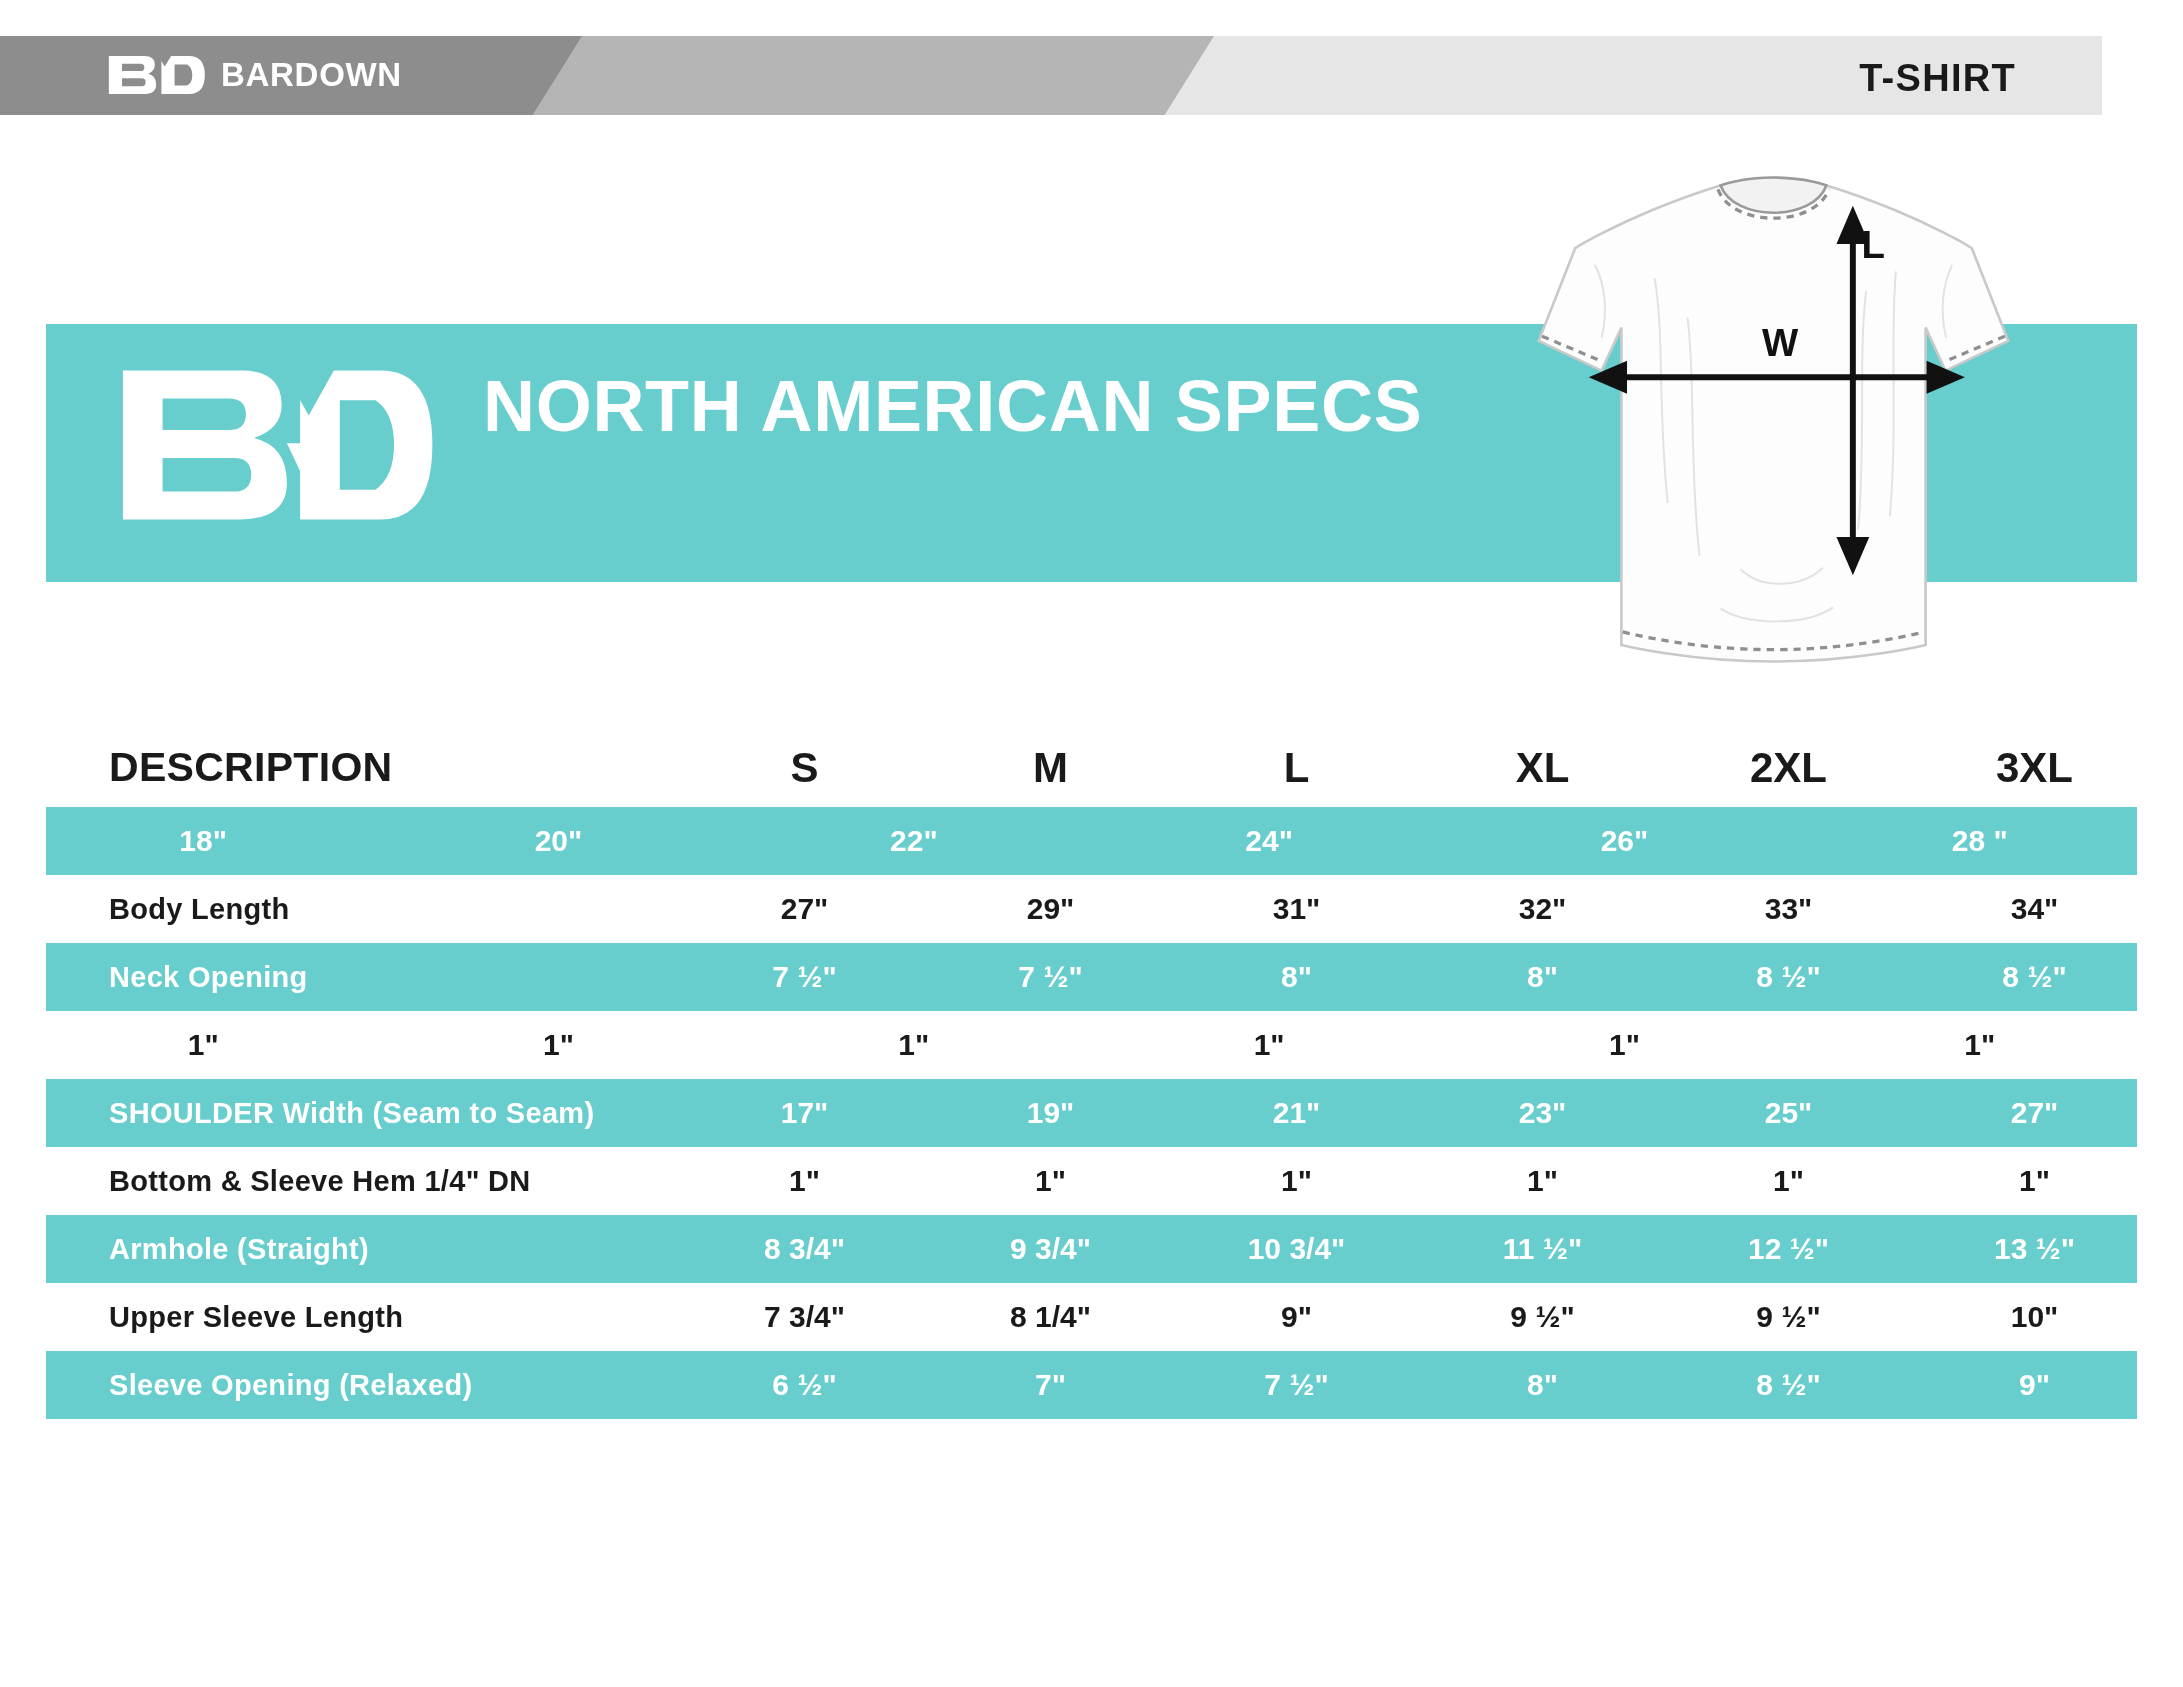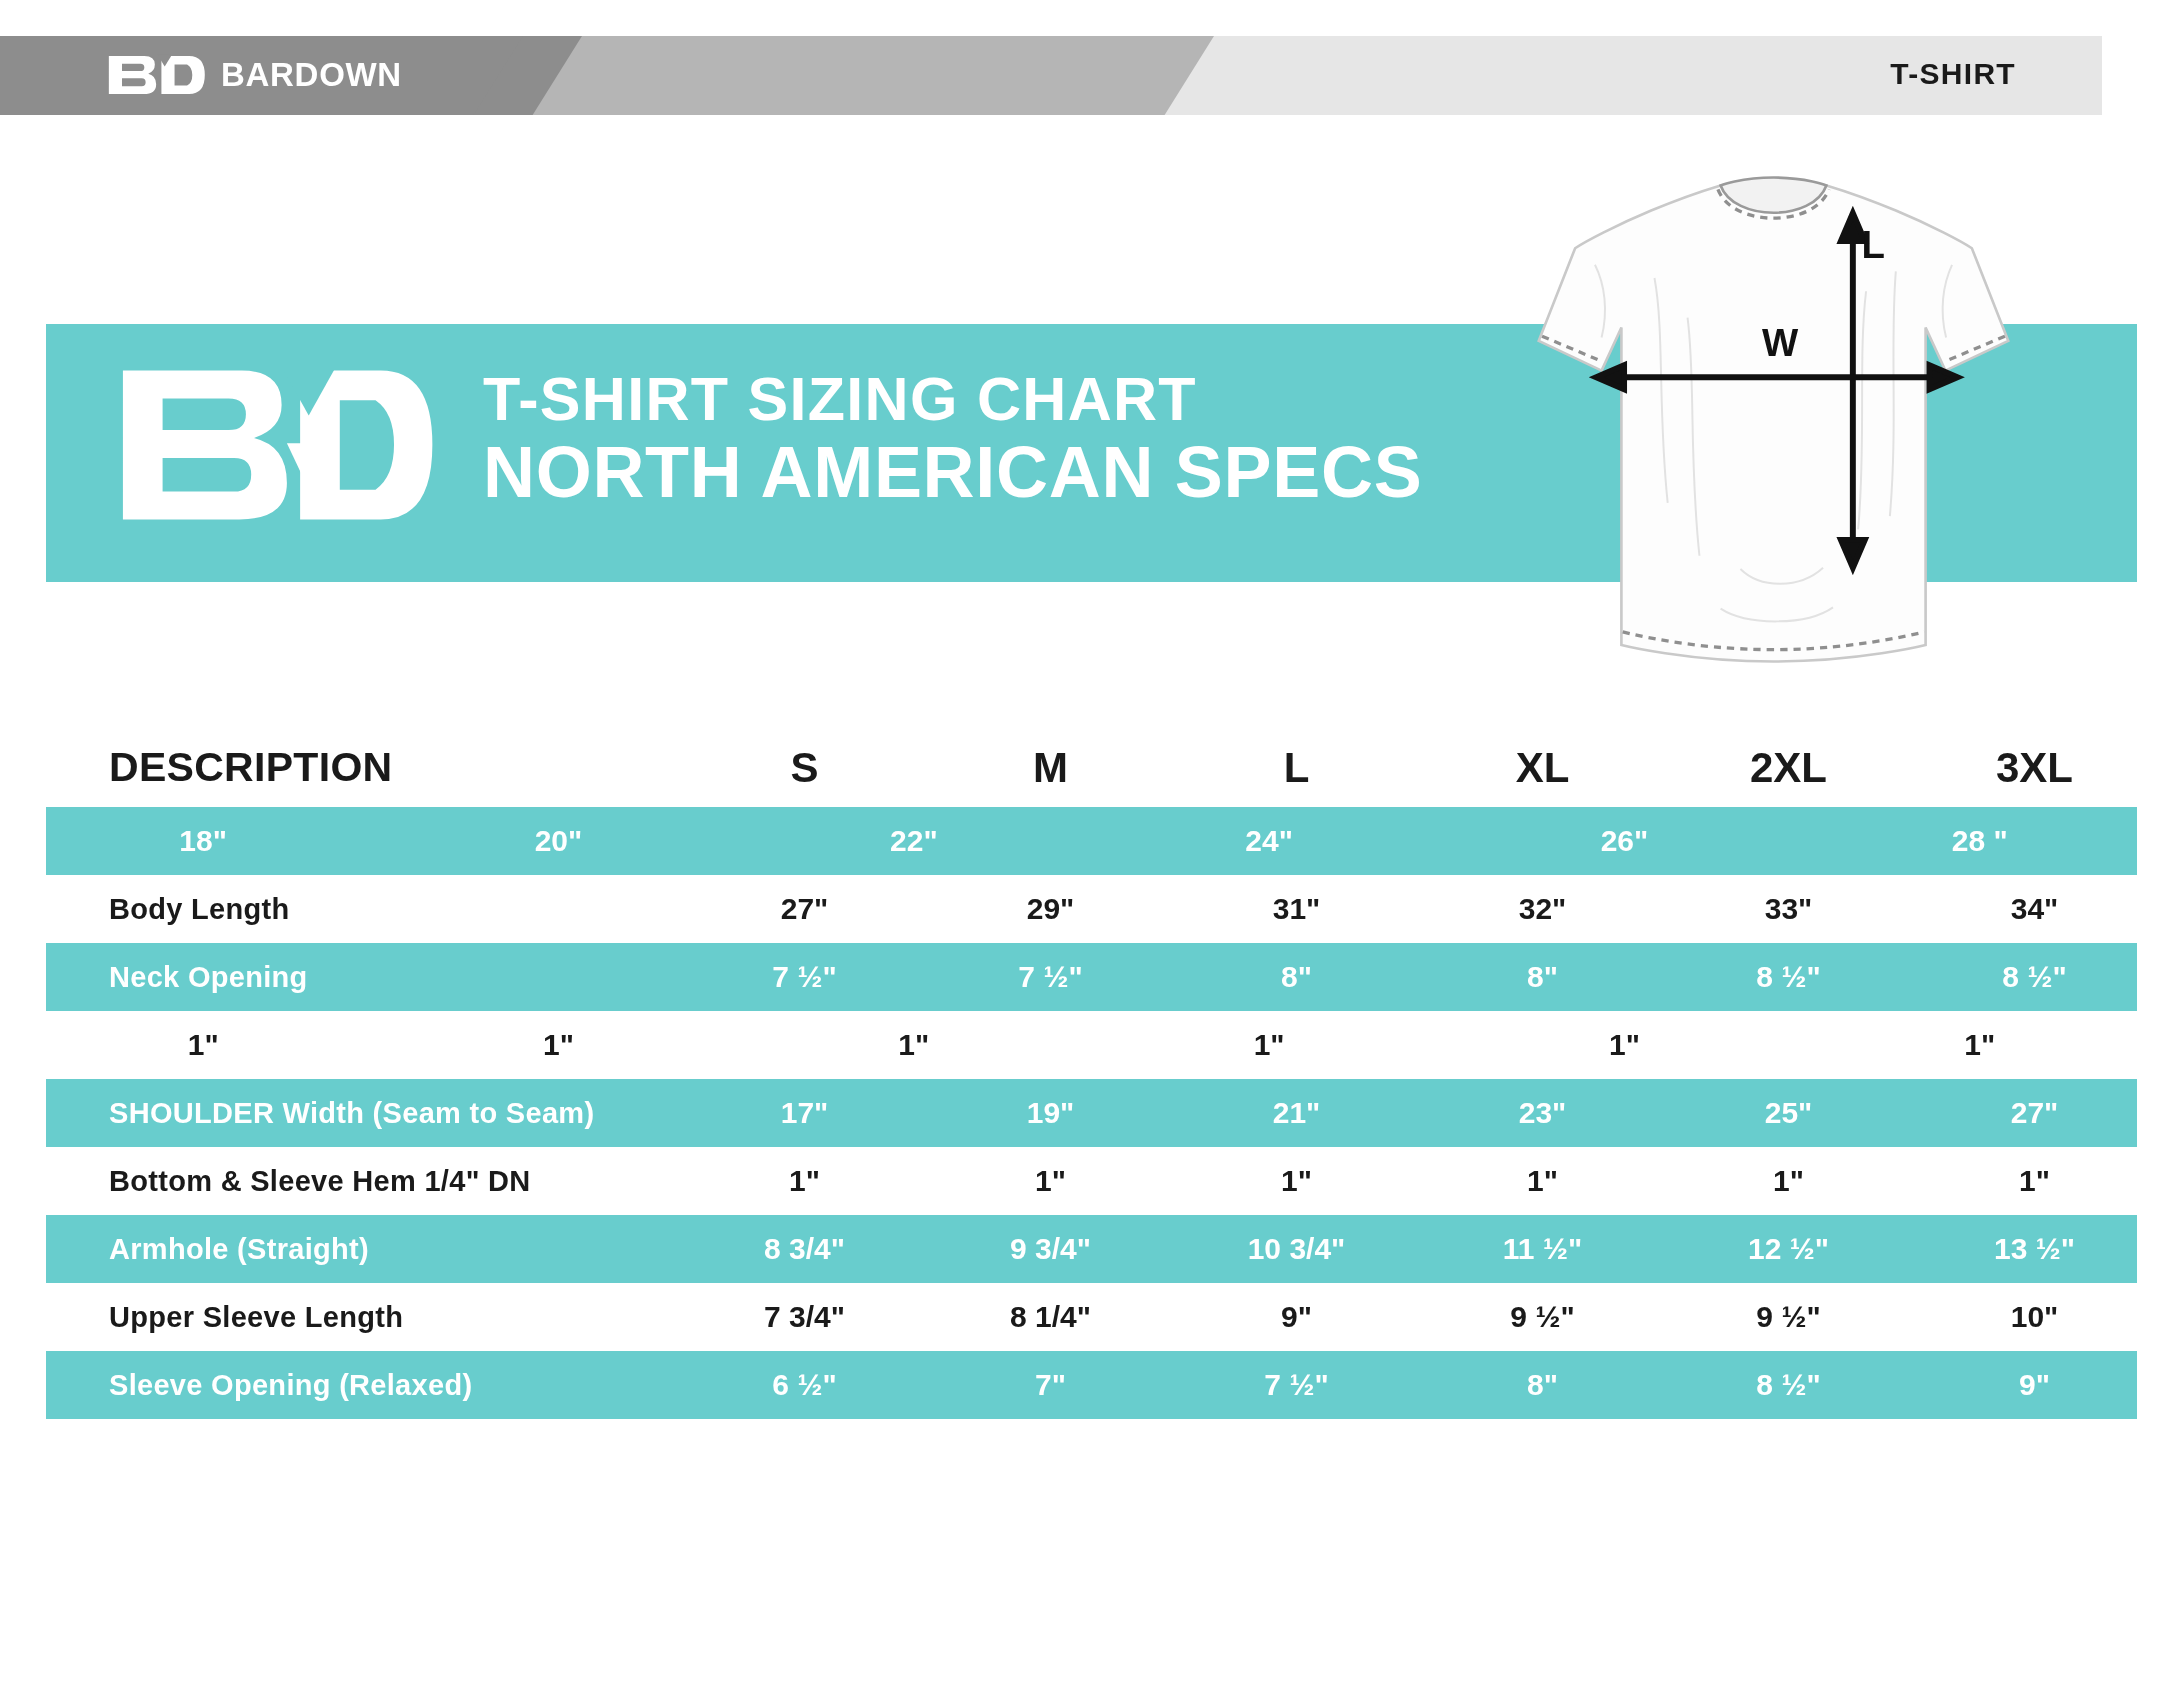--- a/index.html
+++ b/index.html
@@ -65,21 +65,21 @@
   }
   .brand-mini .bd-word {
     font-size: 33px;
     font-weight: bold;
     color: #ffffff;
     letter-spacing: 0.7px;
   }
   .topbar-right {
     position: absolute;
     right: 86px; top: 57px;
-    font-size: 30px;
+    font-size: 38px;
     font-weight: bold;
     color: #1a1a1a;
     letter-spacing: 1.3px;
     z-index: 5;
   }
 
   
   .band {
     position: absolute;
     left: 46px; top: 324px;
@@ -195,21 +195,20 @@
              M70 52 V100 H170 Q196 100 196 76 Q196 52 170 52 Z
              M70 142 V193 H178 Q204 193 204 167 Q204 142 178 142 Z" fill="#ffffff"></path>
     <path d="M278 10 H400 Q478 10 478 122 Q478 235 400 235 H278 Z
              M338 55 V190 H392 Q420 170 420 122 Q420 74 392 55 Z" fill="#ffffff"></path>
     <path d="M252 8 L330 8 L291 78 Z" fill="#68cdcd"></path>
     <path d="M258 120 L330 120 L294 196 Z" fill="#ffffff"></path>
   </svg>
 </div>
 
 <div class="band-title">
-  <div class="line1">T-SHIRT SIZING CHART</div>
   <div class="line2">NORTH AMERICAN SPECS</div>
 </div>
 
 <div class="shirt-wrap">
   <svg width="503" height="529" viewBox="0 0 760 800">
 
     <path d="M300 40
              C300 40 250 55 195 78
              C140 101 95 125 80 135
              L25 275 L120 320 L150 255

